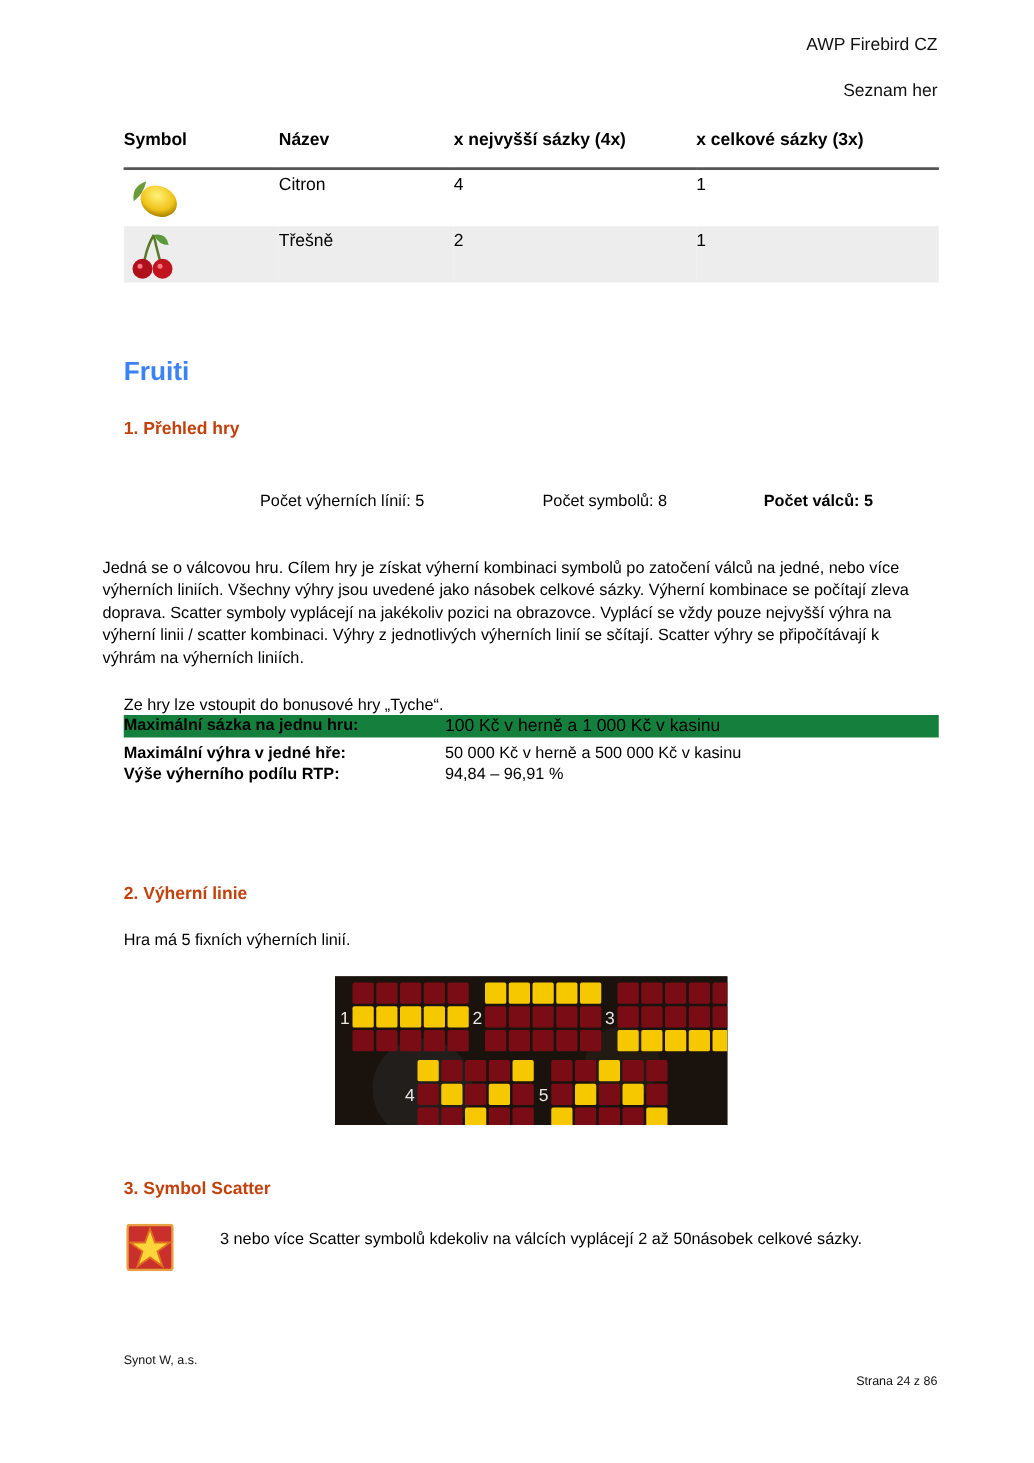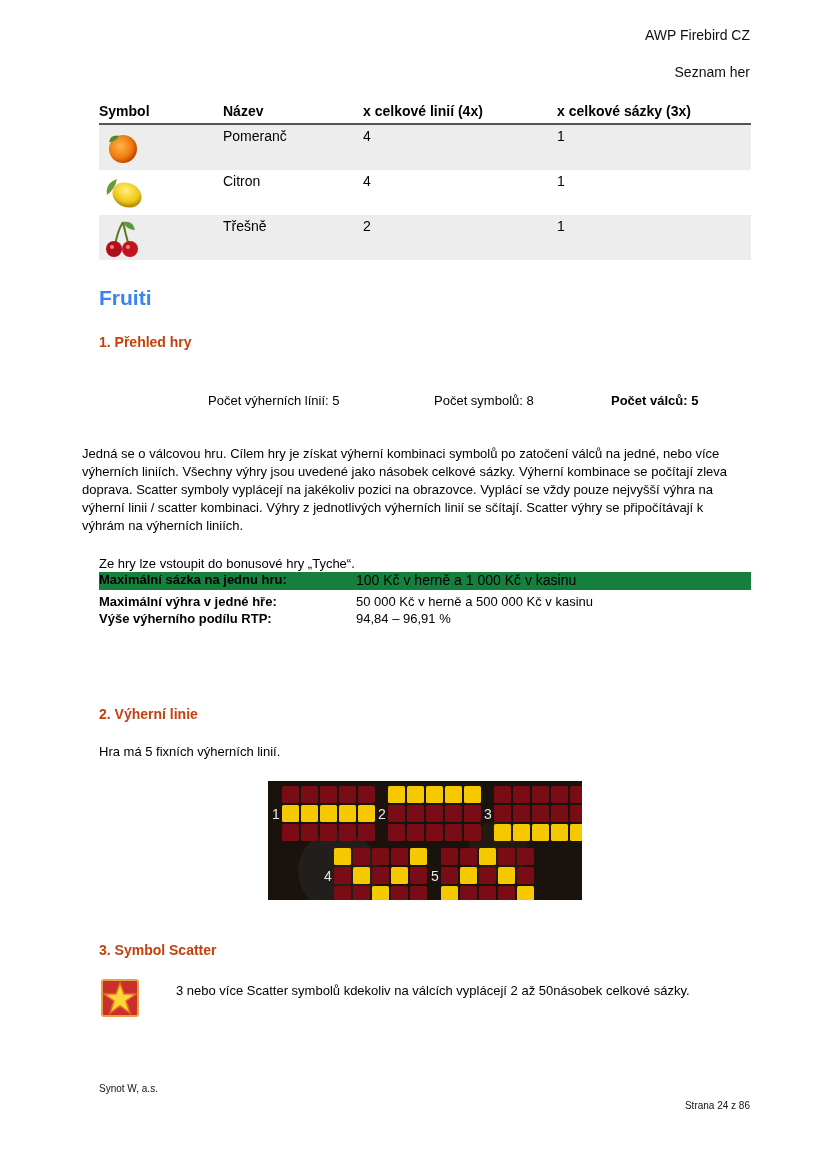--- a/index.html
+++ b/index.html
@@ -1,21 +1,21 @@
 <!DOCTYPE html>
 <html><head>
 <meta charset="utf-8">
 <style>
   html, body { margin: 0; padding: 0; background: #ffffff; }
   body { width: 827px; height: 1170px; position: relative; overflow: hidden;
          font-family: "Liberation Sans", sans-serif; color: #000; font-size: 13px; }
   .abs { position: absolute; }
   .hdr { right: 77px; font-size: 14px; color: #111; }
   table.sym { position: absolute; left: 99px; top: 102px; width: 652px; border-collapse: collapse; font-size: 14px; }
-  table.sym th { text-align: left; font-weight: bold; padding: 0 0 4px 0; border-bottom: 2px solid #555; height: 17px; margin-left: 12px; }
+  table.sym th { text-align: left; font-weight: bold; padding: 0 0 15px 0; border-bottom: 2px solid #555; height: 17px; margin-left: 12px; }
   table.sym td { height: 42px; vertical-align: top; padding: 3px 0 0 0; }
   table.sym tr.shade td { background: #ededed; }
   .fruit { display: block; margin-left: 4px; }
   .title { left: 99px; top: 286px; font-size: 21px; font-weight: bold; color: #3b82f6; }
   .h2 { left: 99px; font-size: 14px; font-weight: bold; color: #c2410c; }
   .stats { top: 393px; font-size: 13px; }
   .para { left: 82px; top: 445px; width: 655px; font-size: 13px; line-height: 18px; }
   .kv { position: absolute; left: 99px; width: 652px; height: 18px; font-size: 13px; }
   .kv .k { position: absolute; left: 0; font-weight: bold; }
   .kv .v { position: absolute; left: 257px; }
@@ -34,43 +34,25 @@
   <colgroup>
       <col style="width:124px">
       <col style="width:140px">
       <col style="width:194px">
       <col>
     </colgroup>
   <thead>
     <tr>
       <th>Symbol</th>
       <th>Název</th>
-      <th>x celkové linií (4x)</th>
+      <th>x nejvyšší sázky (4x)</th>
       <th>x celkové sázky (3x)</th>
     </tr>
   </thead>
   <tbody>
-    <tr class="shade">
-      <td>
-        <svg class="fruit" width="38" height="38" viewBox="0 0 38 38">
-          <defs>
-              <radialGradient id="og" cx="0.4" cy="0.4" r="0.6">
-                <stop offset="0" stop-color="#ffb347"></stop>
-                <stop offset="0.7" stop-color="#f07a10"></stop>
-                <stop offset="1" stop-color="#c04a00"></stop>
-              </radialGradient>
-            </defs>
-          <circle cx="20" cy="21" r="14" fill="url(#og)"></circle>
-          <path d="M6 14 Q8 6 16 8 Q12 14 6 14Z" fill="#4d8a2a"></path>
-        </svg>
-      </td>
-      <td>Pomeranč</td>
-      <td>4</td>
-      <td>1</td>
-    </tr>
     <tr>
       <td>
         <svg class="fruit" width="42" height="38" viewBox="0 0 42 38">
           <defs>
               <radialGradient id="lg" cx="0.4" cy="0.35" r="0.65">
                 <stop offset="0" stop-color="#fff27a"></stop>
                 <stop offset="0.7" stop-color="#f0c419"></stop>
                 <stop offset="1" stop-color="#b08900"></stop>
               </radialGradient>
             </defs>

